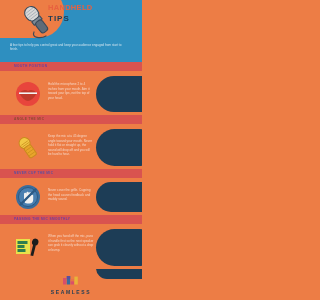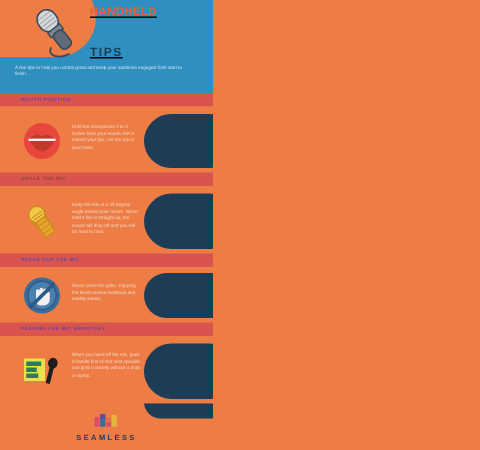--- a/index.html
+++ b/index.html
@@ -30,38 +30,37 @@
     background:#ed7d45;
     border-radius:0 40px 40px 0;
   }
   .mic-art {
     position:absolute;
     left:14px; top:5px;
     width:48px; height:36px;
   }
   .title-block {
     position:absolute;
-    left:60px; top:4px;
+    left:48px; top:4px;
     width:74px;
-    text-decoration:underline;
   }
   .title-line {
     display:block;
     font-weight:bold;
     font-size:7.5px;
     line-height:8.6px;
     letter-spacing:0.3px;
     color:#e8603f;
     white-space:nowrap;
   }
   .title-line.tips {
     color:#1d3d56;
     font-size:8px;
     letter-spacing:1px;
-    margin-top:18px;
+    margin-top:2px;
   }
   .subtitle {
     position:absolute;
     left:10px; top:43px;
     width:118px;
     font-size:3.1px;
     line-height:4.4px;
     color:#cfe4ef;
   }
 

